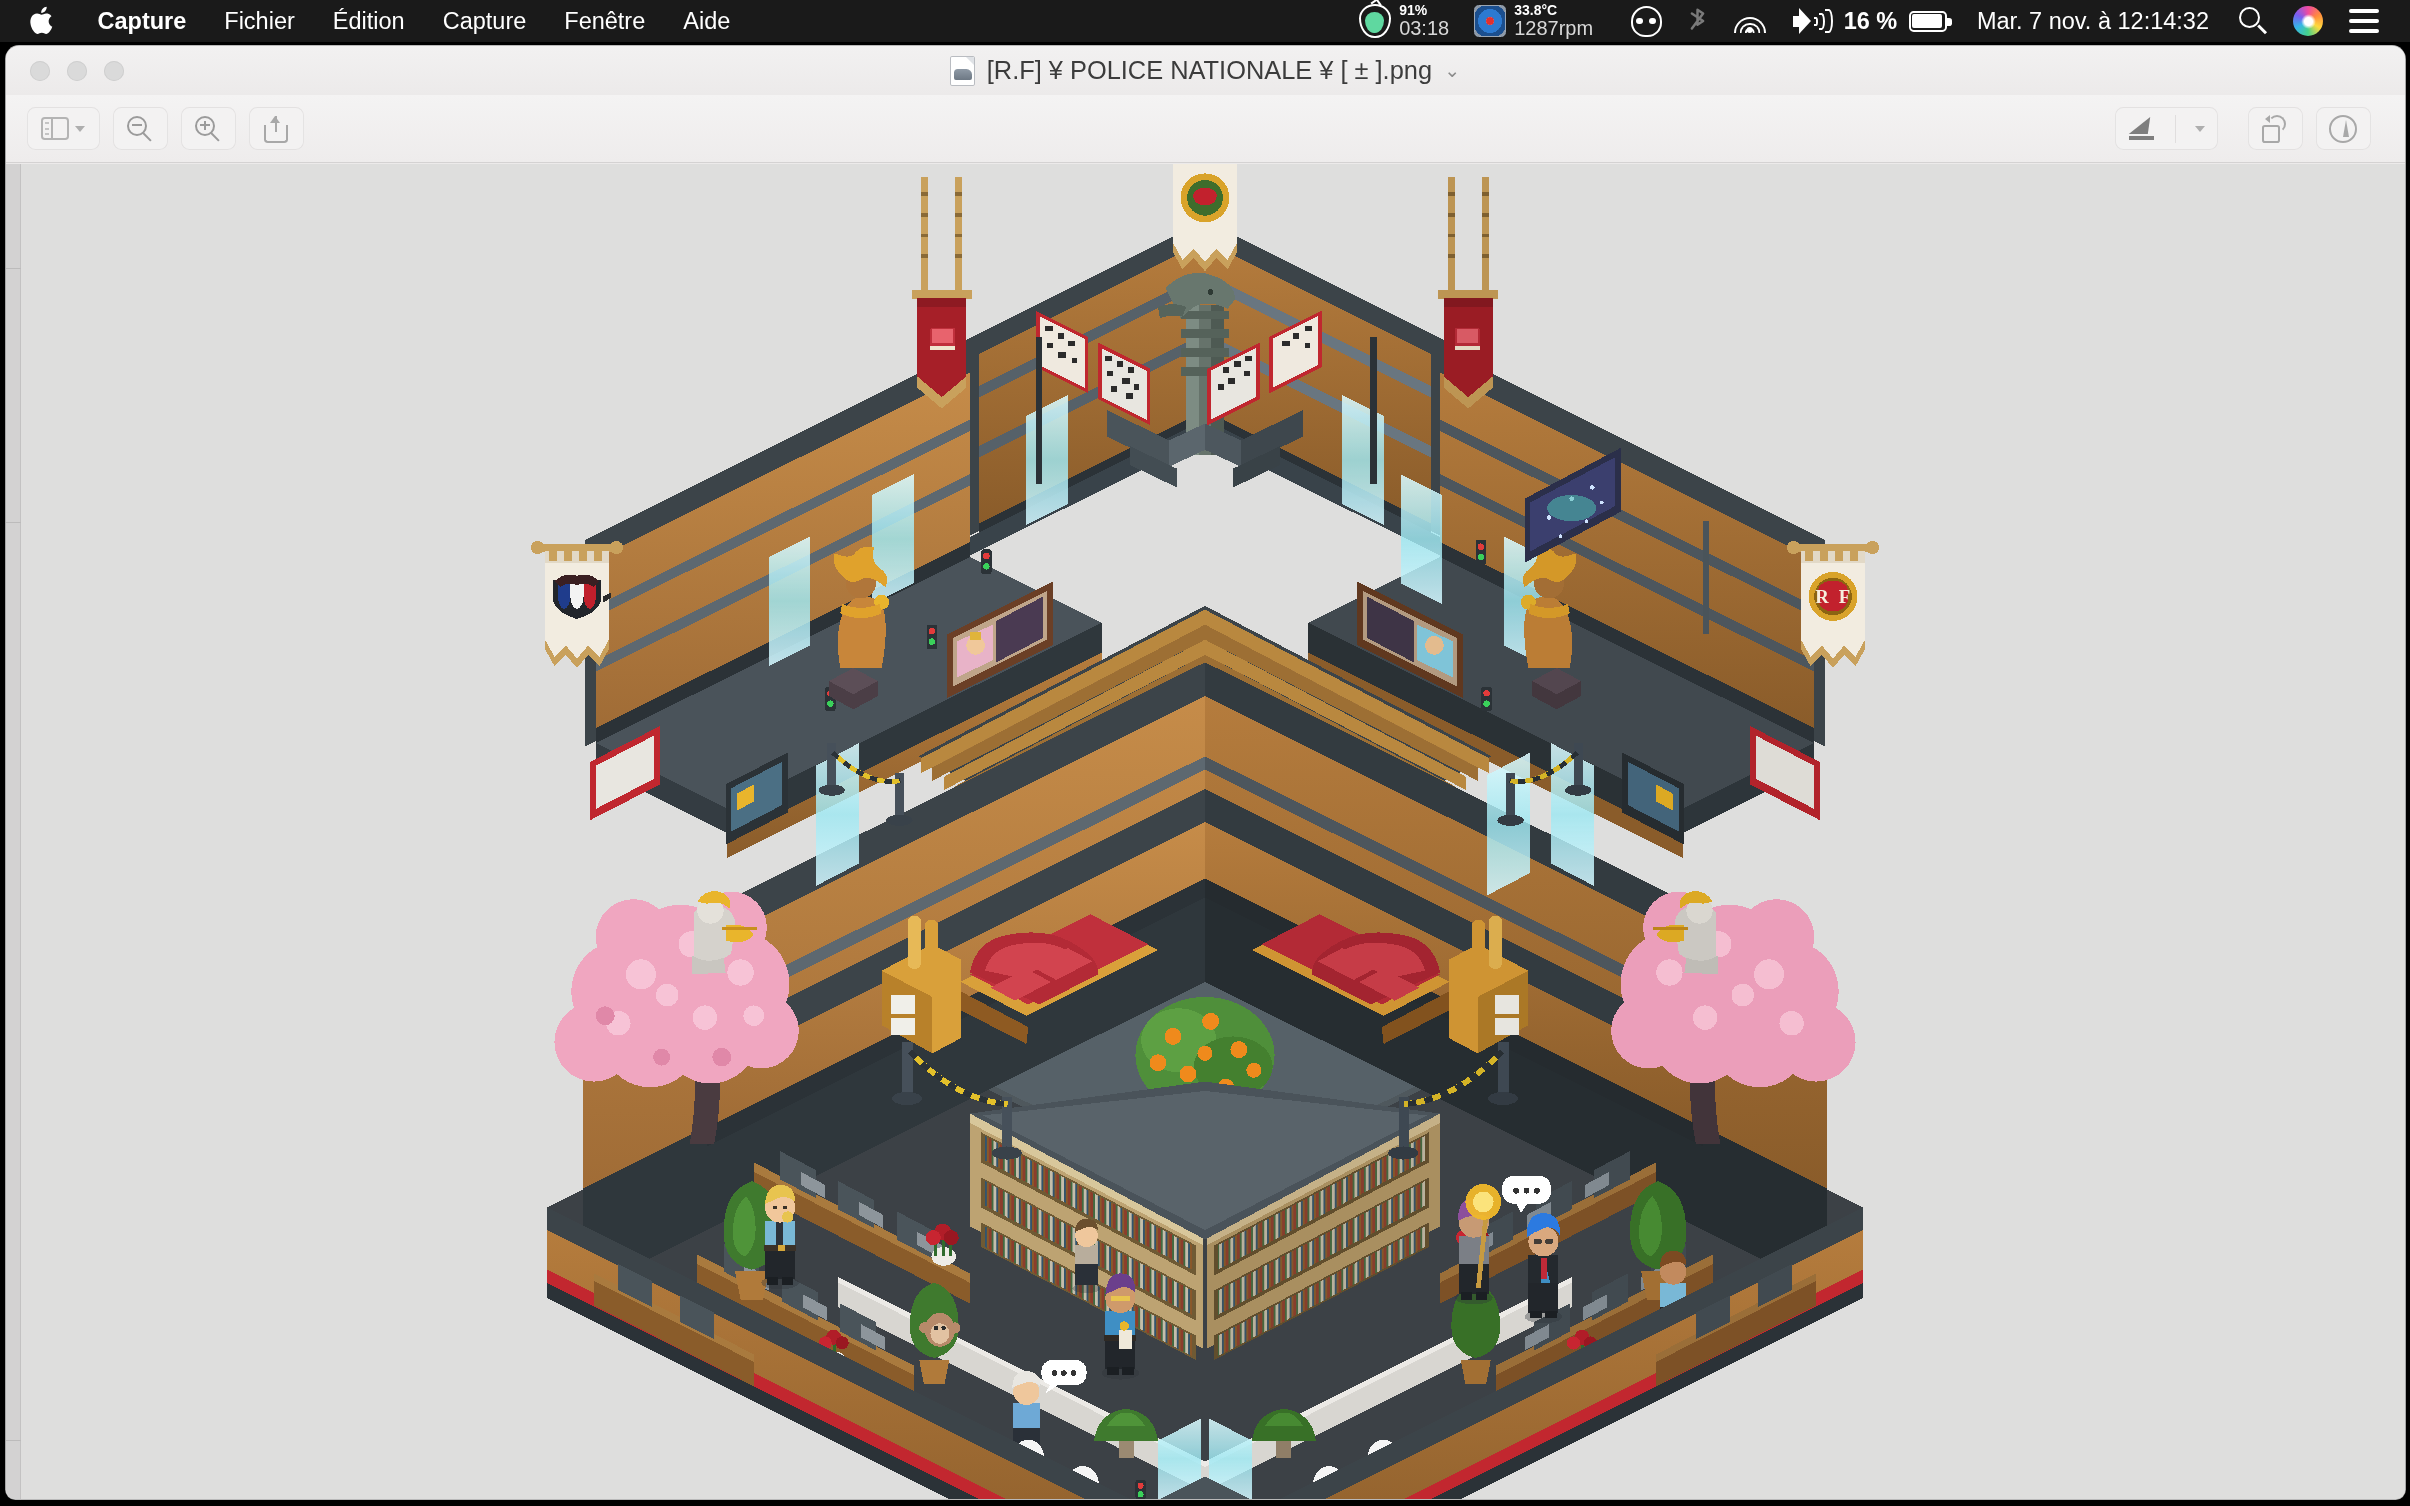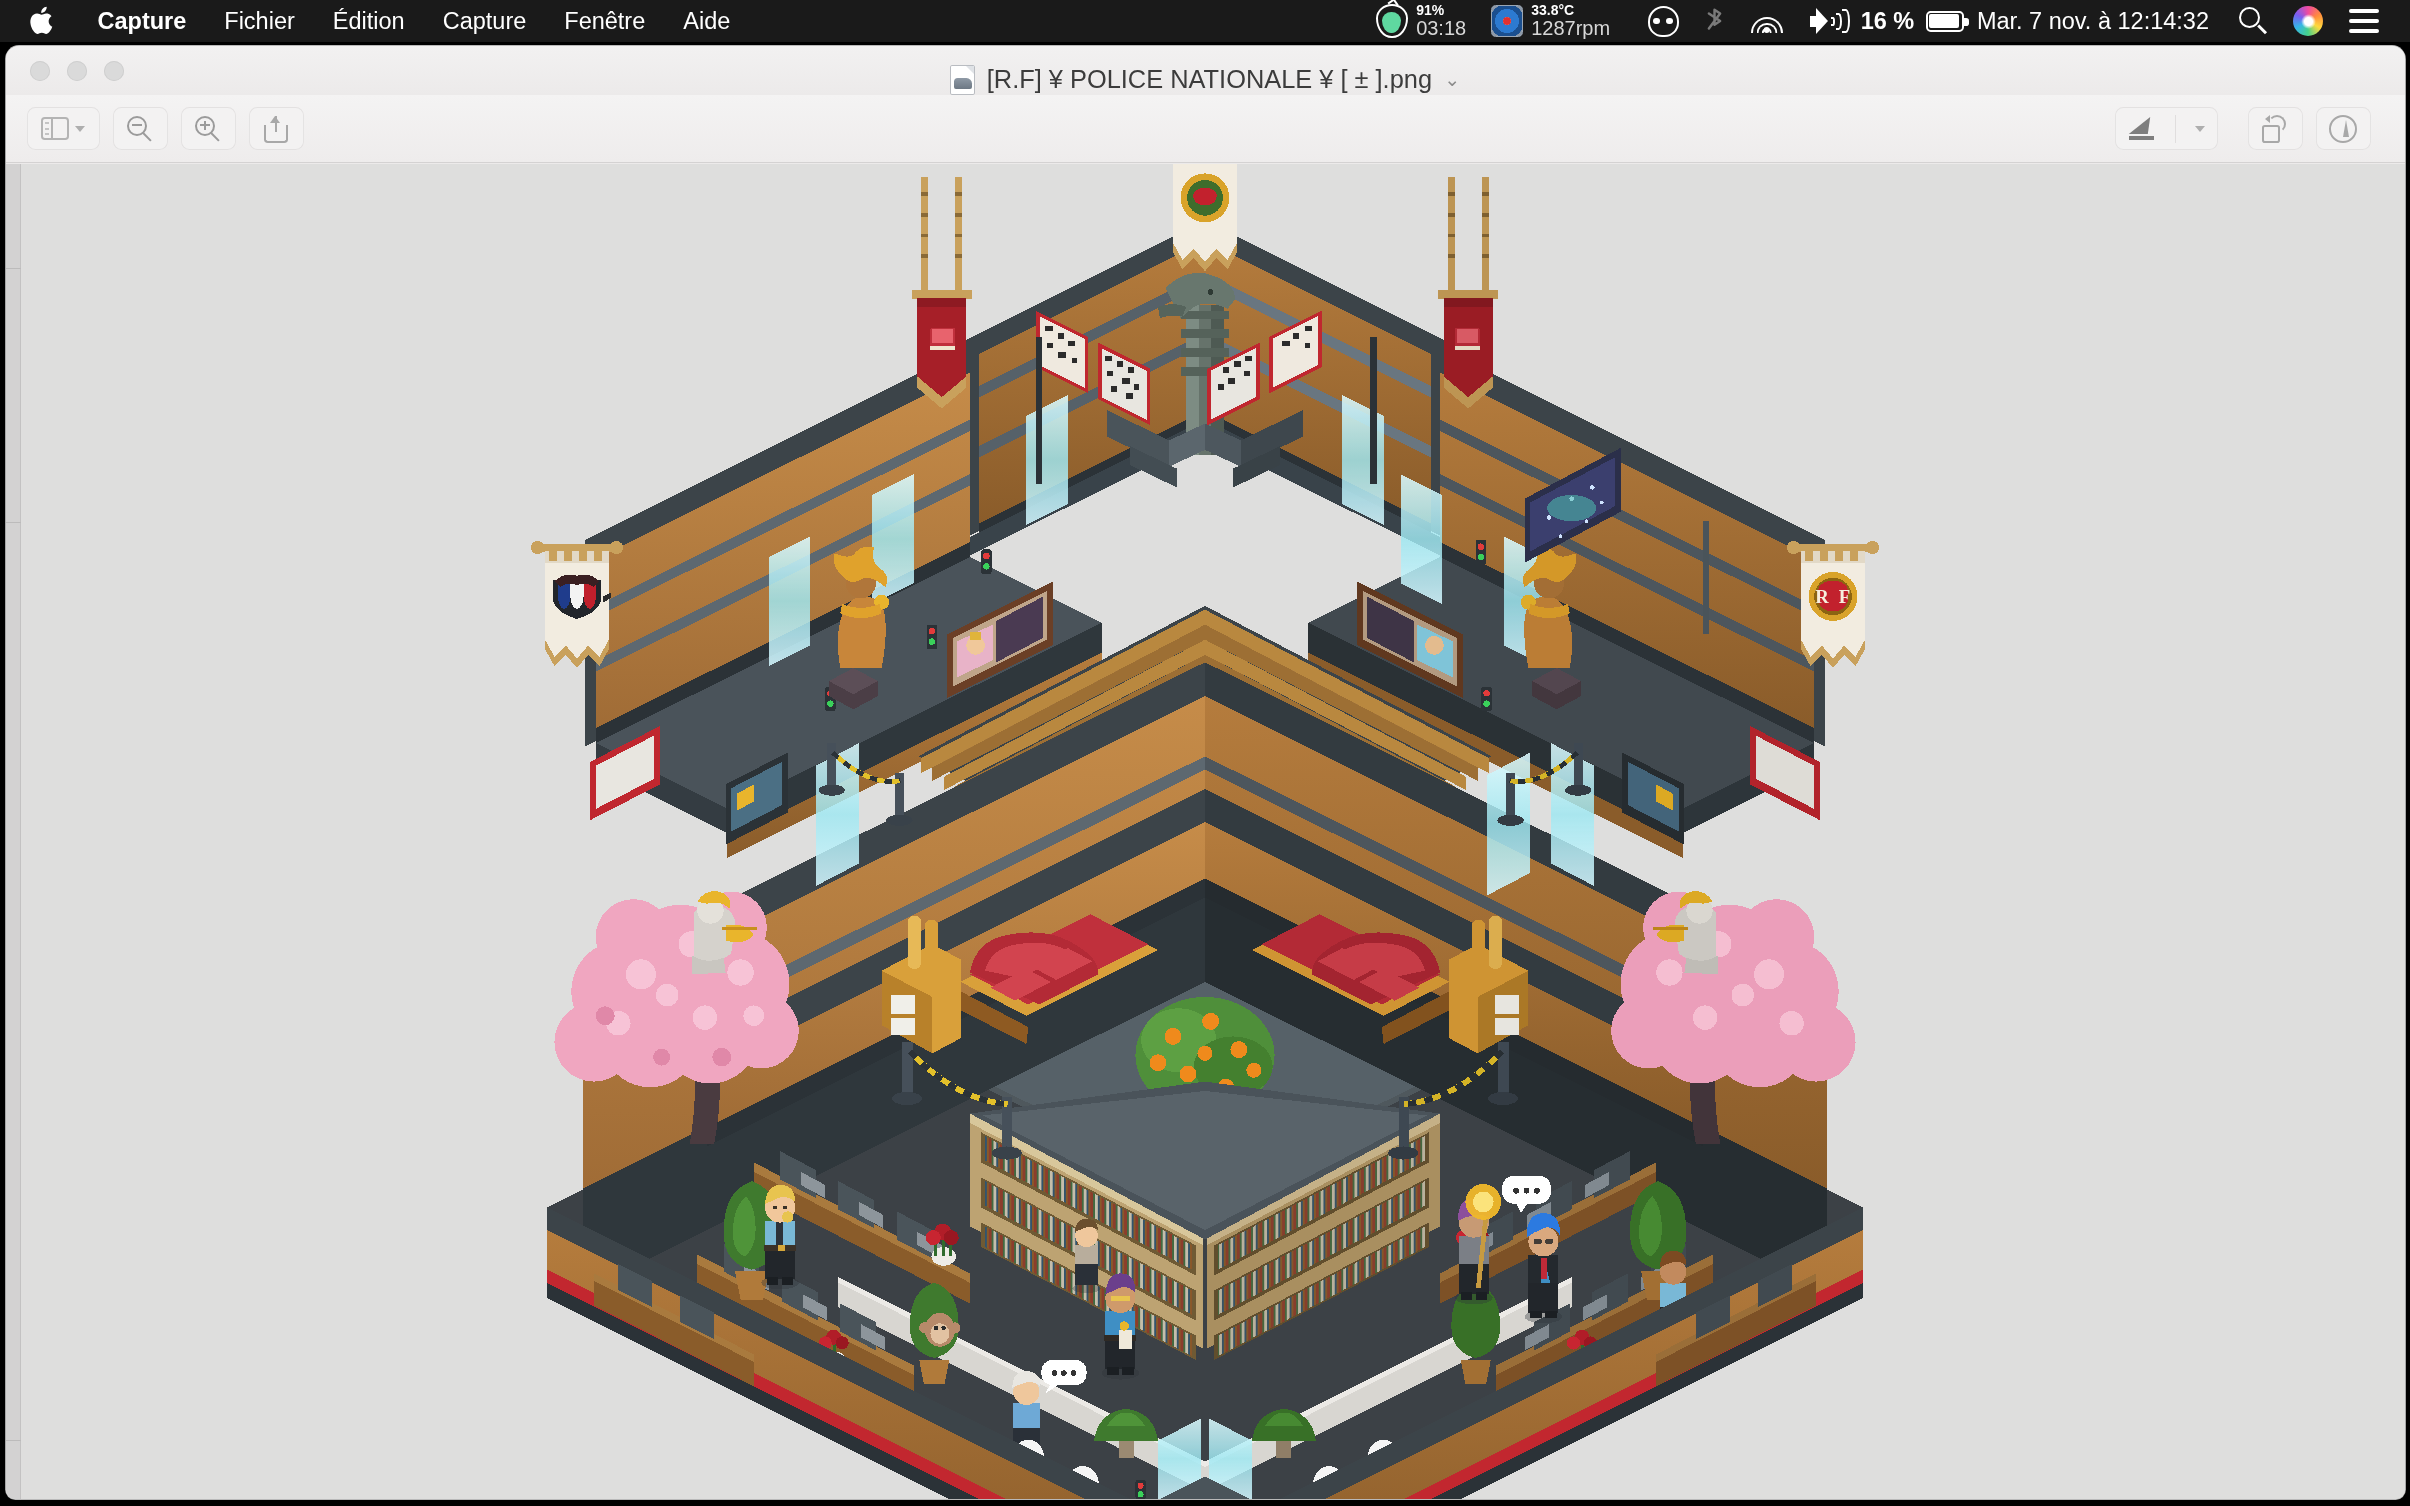--- a/index.html
+++ b/index.html
@@ -14,21 +14,21 @@
   }
   .mb-left{display:flex; align-items:center; height:100%;}
   .mb-apple{ padding:0 24.5px 0 28px; display:flex; align-items:center;}
   .mb-item{ padding:0 19px; line-height:42px; white-space:nowrap; }
   .mb-item.bold{ font-weight:bold; }
   .mb-right{ margin-left:auto; display:flex; align-items:center; height:100%; padding-right:19px; }
   .mb-stat{ display:flex; align-items:center; margin-right:24.5px; }
   .mb-stat .two{ display:flex; flex-direction:column; line-height:1.08; margin-left:8.5px; }
   .mb-stat .two .t1{ font-size:14px; font-weight:bold; }
   .mb-stat .two .t2{ font-size:20px; color:#d8d8d8; }
-  .mb-clock{ font-size:23.5px; margin:0 17px 0 4px; white-space:nowrap; }
+  .mb-clock{ font-size:23.5px; margin:0 17px 0 21px; white-space:nowrap; }
   .mb-icon{ margin:0 13px; display:flex; align-items:center; }
 
   
   .pear{ width:32px;height:34px; position:relative; }
   .pear .outline{
     position:absolute; inset:0; border:2.8px solid #fff; border-radius:50% 50% 48% 48% / 42% 42% 58% 58%;
   }
   .pear .fill{
     position:absolute; left:6.6px; top:8.5px; right:6.6px; bottom:4.7px;
     background:#5fd8a0; border-radius:50% 50% 48% 48% / 40% 40% 60% 60%;
@@ -89,21 +89,21 @@
     overflow:hidden;
   }
   #titlebar{
     position:relative; height:49px; width:100%;
     background:linear-gradient(#f2f1f1,#eceaea);
     display:flex; align-items:center;
   }
   .lights{ display:flex; gap:17px; padding-left:24.5px; }
   .light{ width:20px;height:20px;border-radius:50%; background:#dadada; box-shadow:inset 0 0 0 0.9px #cfcfcf;}
   .title-wrap{
-    position:absolute; left:0; right:0; top:9px; height:49px;
+    position:absolute; left:0; right:0; top:0; height:49px;
     display:flex; align-items:center; justify-content:center; gap:12.2px;
     pointer-events:none;
   }
   .title-icon{
     width:24.5px;height:30px;background:#fff;border:1.4px solid #b9bcc1;border-radius:1.9px;position:relative;
     overflow:hidden;
   }
   .title-icon:before{content:"";position:absolute;right:0;top:0;border-style:solid;border-width:0 8.5px 8.5px 0;border-color:transparent #dfe2e6 transparent transparent;}
   .title-icon:after{content:"";position:absolute;left:2.8px;bottom:4.7px;width:18px;height:11.3px;
     background:linear-gradient(#8f9aa6,#6d7884);border-radius:3.8px 5.6px 1.9px 1.9px;}

